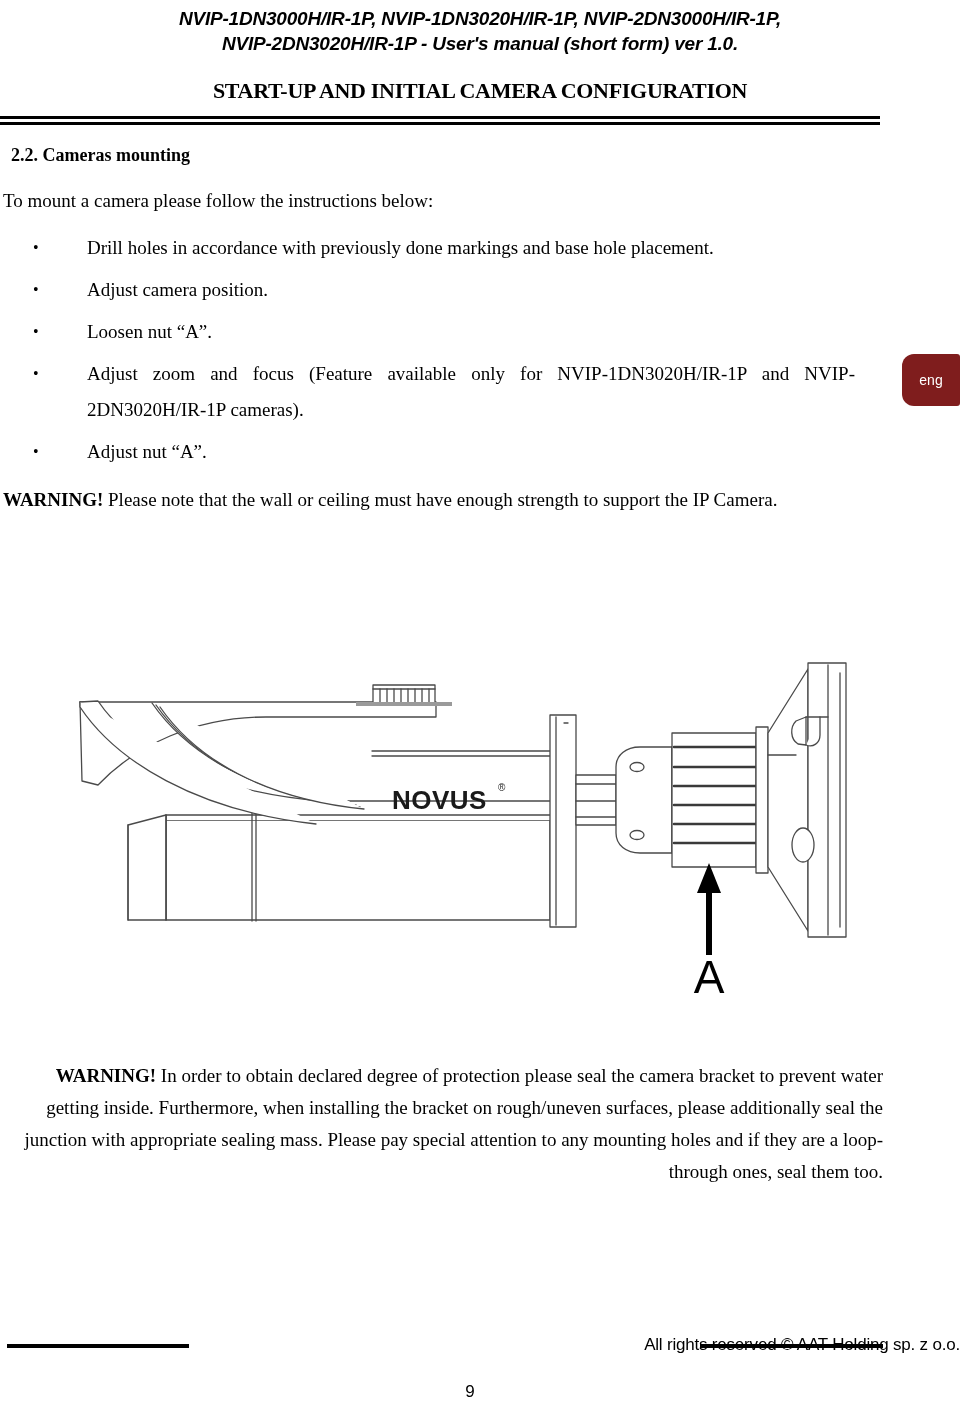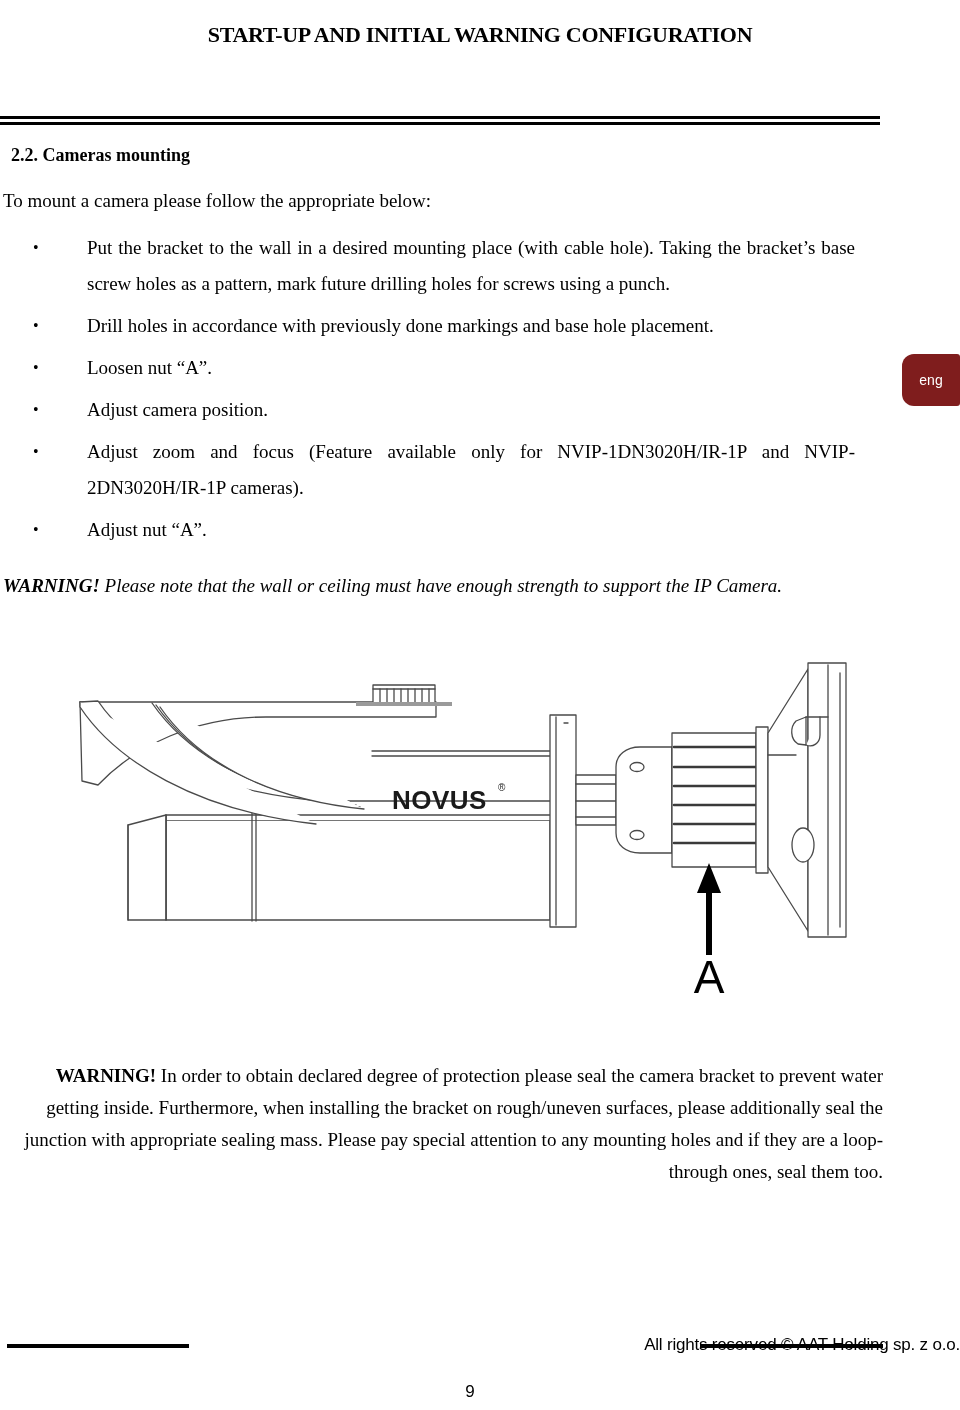--- a/index.html
+++ b/index.html
@@ -101,23 +101,22 @@
     top: 0;
     font-size: 16px;
     line-height: 36px;
   }
   ul.steps > li.tight {
     text-align: left;
   }
   .warn-para {
     font-size: 19px;
     line-height: 36px;
-    margin-top: 20px;
+    margin-top: 12px;
     text-align: left;
-    font-style: italic;
   }
   .warn-label {
     font-weight: bold;
   }
 
   
   .lang-tab {
     position: absolute;
     right: 0;
     top: 354px;
@@ -193,44 +192,47 @@
     font-family: "Liberation Sans", "DejaVu Sans", sans-serif;
     font-size: 17px;
     margin-top: 22px;
     margin-left: -20px;
   }
 </style>
 </head>
 <body>
 
 <div class="page-header">
-  <div class="section-banner">START-UP AND INITIAL WARNING CONFIGURATION</div>
+  <div class="doc-title">
+    <span>NVIP-1DN3000H/IR-1P, NVIP-1DN3020H/IR-1P, NVIP-2DN3000H/IR-1P,</span>
+    <span class="line2">NVIP-2DN3020H/IR-1P - User's manual (short form) ver 1.0.</span>
+  </div>
+  <div class="section-banner">START-UP AND INITIAL CAMERA CONFIGURATION</div>
 </div>
 
 <div class="header-rules">
   <div class="rule"></div>
   <div class="rule-gap"></div>
   <div class="rule"></div>
 </div>
 
 <div class="lang-tab">
   <span>eng</span>
 </div>
 
 <div class="content">
 
   <div class="sec-heading">2.2. Cameras mounting</div>
 
-  <div class="intro-line">To mount a camera please follow the appropriate below:</div>
+  <div class="intro-line">To mount a camera please follow the instructions below:</div>
 
   <ul class="steps">
-    <li>Put the bracket to the wall in a desired mounting place (with cable hole). Taking the bracket’s base screw holes as a pattern, mark future drilling holes for screws using a punch.</li>
     <li class="tight">Drill holes in accordance with previously done markings and base hole placement.</li>
+    <li class="tight">Adjust camera position.</li>
     <li class="tight">Loosen nut “A”.</li>
-    <li class="tight">Adjust camera position.</li>
     <li>Adjust zoom and focus (Feature available only for NVIP-1DN3020H/IR-1P and NVIP-2DN3020H/IR-1P cameras).</li>
     <li class="tight">Adjust nut “A”.</li>
   </ul>
 
   <div class="warn-para">
     <span class="warn-label">WARNING!</span><span> Please note that the wall or ceiling must have enough strength to support the IP Camera.</span>
   </div>
 </div>
 
 <div class="figure">

